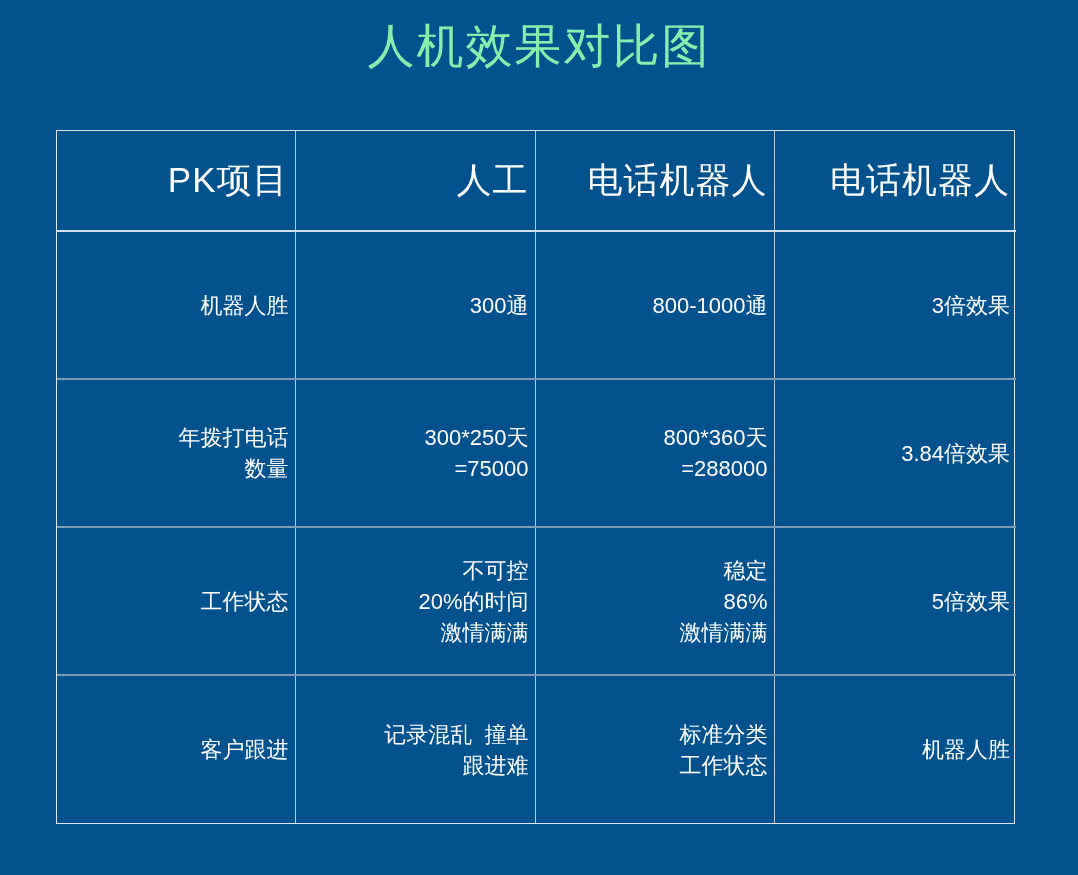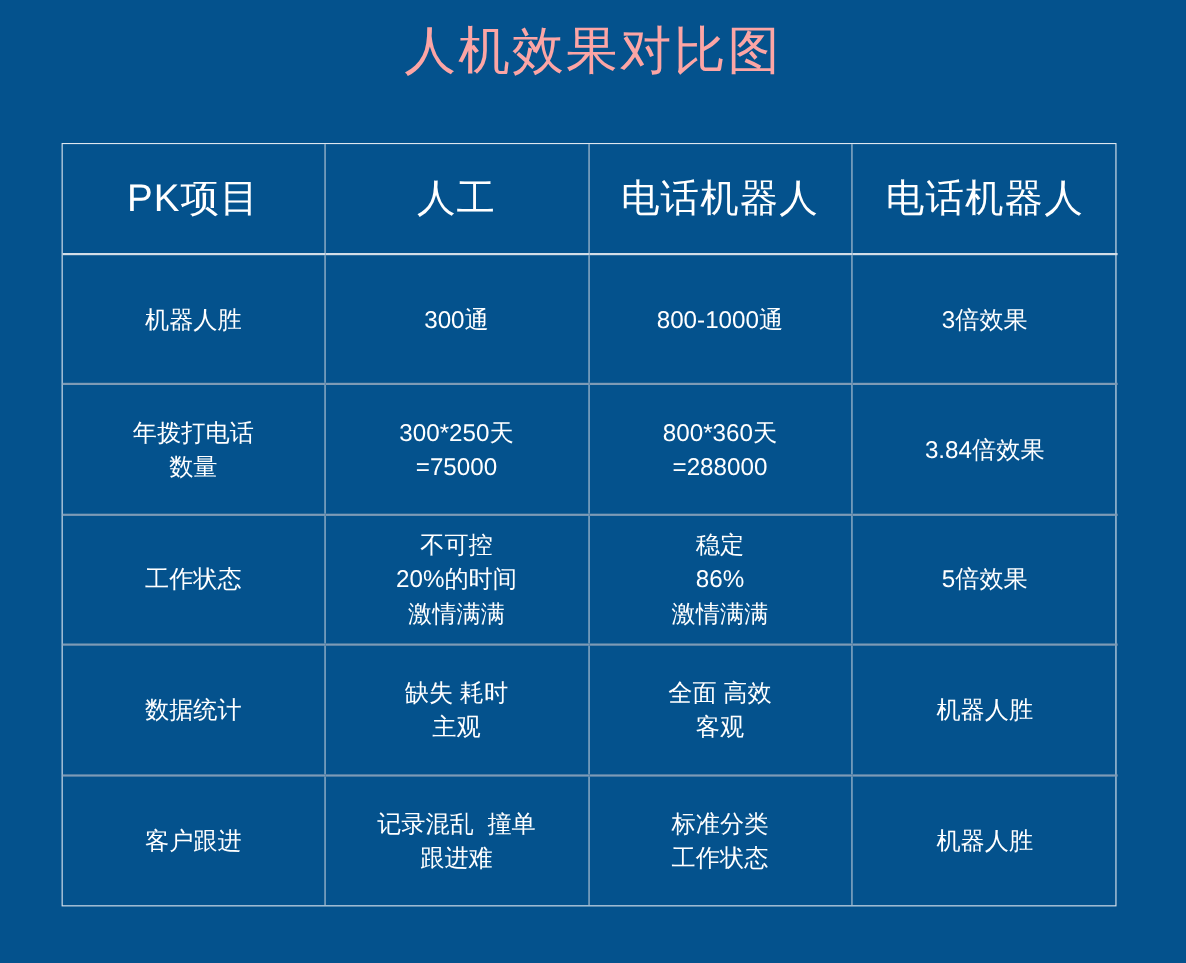--- a/index.html
+++ b/index.html
@@ -20,21 +20,21 @@
     height: 875px;
     background: #04528d;
     box-sizing: border-box;
   }
   .title {
     position: absolute;
     left: 0;
     top: 14px;
     width: 1078px;
     text-align: center;
-    color: #fca5a5;
+    color: #86efac;
     font-size: 47px;
     font-weight: 400;
     letter-spacing: 2px;
     line-height: 64px;
     white-space: nowrap;
   }
   .table-wrap {
     position: absolute;
     left: 56px;
     top: 130px;
@@ -49,21 +49,21 @@
     border-collapse: collapse;
     table-layout: fixed;
   }
   table.cmp col.c0 { width: 238px; }
   table.cmp col.c1 { width: 240px; }
   table.cmp col.c2 { width: 239px; }
   table.cmp col.c3 { width: 242px; }
 
   table.cmp th, table.cmp td {
     color: #ffffff;
-    text-align: center;
+    text-align: right;
     vertical-align: middle;
     padding: 0 6px;
     box-sizing: border-box;
     border-left: 1px solid #b9c9d8;
     border-right: 1px solid #b9c9d8;
   }
   table.cmp tr > th:first-child,
   table.cmp tr > td:first-child {
     border-left: none;
   }
@@ -196,44 +196,20 @@
             </td>
             <td>
               <span class="cell-lines">
                 <span>5倍效果</span>
               </span>
             </td>
           </tr>
           <tr class="body-row">
             <td class="label-cell">
               <span class="cell-lines">
-                <span>数据统计</span>
-              </span>
-            </td>
-            <td>
-              <span class="cell-lines">
-                <span>缺失 耗时</span>
-                <span>主观</span>
-              </span>
-            </td>
-            <td>
-              <span class="cell-lines">
-                <span>全面 高效</span>
-                <span>客观</span>
-              </span>
-            </td>
-            <td>
-              <span class="cell-lines">
-                <span>机器人胜</span>
-              </span>
-            </td>
-          </tr>
-          <tr class="body-row">
-            <td class="label-cell">
-              <span class="cell-lines">
                 <span>客户跟进</span>
               </span>
             </td>
             <td>
               <span class="cell-lines">
                 <span>记录混乱  撞单</span>
                 <span>跟进难</span>
               </span>
             </td>
             <td>

